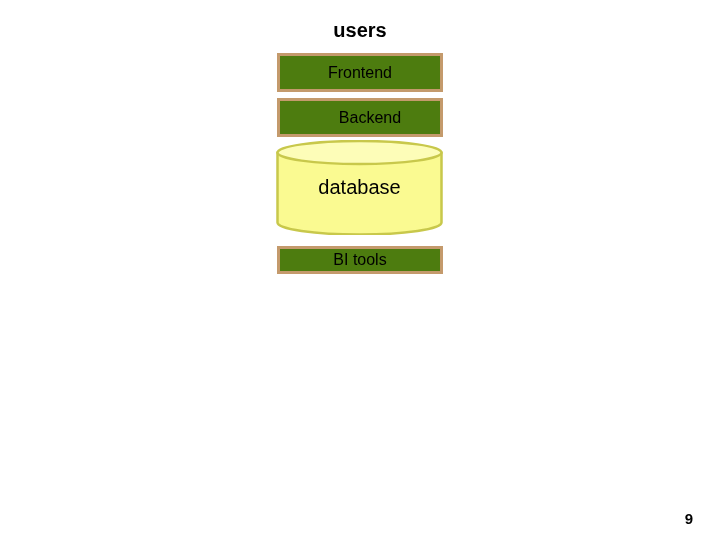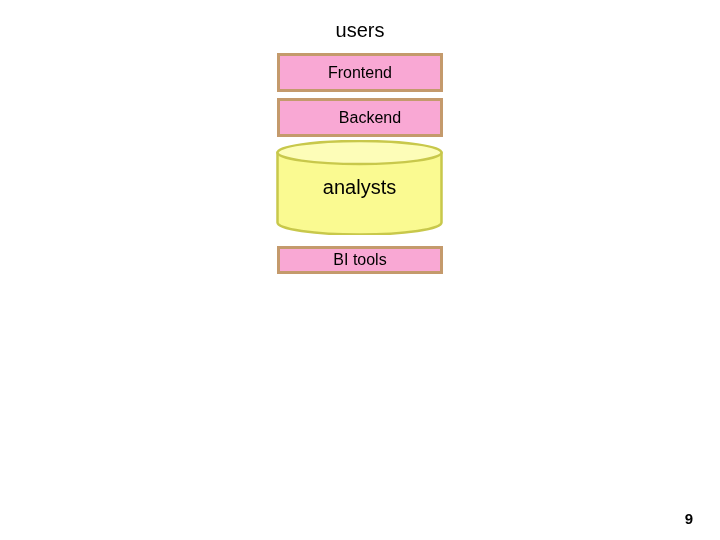--- a/index.html
+++ b/index.html
@@ -26,31 +26,32 @@
   .plain-label {
     position: absolute;
     left: 277px;
     width: 166px;
     text-align: center;
     color: #000000;
     font-size: 20px;
     line-height: 20px;
     font-family: "Liberation Sans", sans-serif;
     white-space: nowrap;
+    font-weight: bold;
   }
   #label-users    { top: 20px; }
   #label-analysts { top: 297px; }
 
   
   .proc-box {
     position: absolute;
     left: 277px;
     width: 166px;
     box-sizing: border-box;
-    background: #f9a8d4;
+    background: #4d7c0f;
     border: 3px solid #C49A6C;
     color: #000000;
     font-size: 16px;
     font-family: "Liberation Sans", sans-serif;
     display: flex;
     align-items: center;
     justify-content: center;
     text-align: left;
   }
   #box-frontend { top: 53px;  height: 39px; }
@@ -112,21 +113,21 @@
     <span>Backend</span>
   </div>
 
   <div id="cylinder">
     <svg viewBox="0 0 169 95" xmlns="http://www.w3.org/2000/svg">
 
       <path d="M 2.5 12.5 L 2.5 82.5 A 81.5 12 0 0 0 166.5 82.5 L 166.5 12.5 Z" fill="#FAFA91" stroke="#C8C84B" stroke-width="2.5" stroke-linejoin="round"></path>
 
       <ellipse cx="84.5" cy="12.5" rx="82" ry="11.5" fill="#FDFDB8" stroke="#C8C84B" stroke-width="2.5"></ellipse>
     </svg>
-    <div id="cylinder-label">analysts</div>
+    <div id="cylinder-label">database</div>
   </div>
 
   <div class="proc-box" id="box-bitools">
     <span>BI tools</span>
   </div>
 
 
   <div id="page-number">9</div>
 
 </div>

